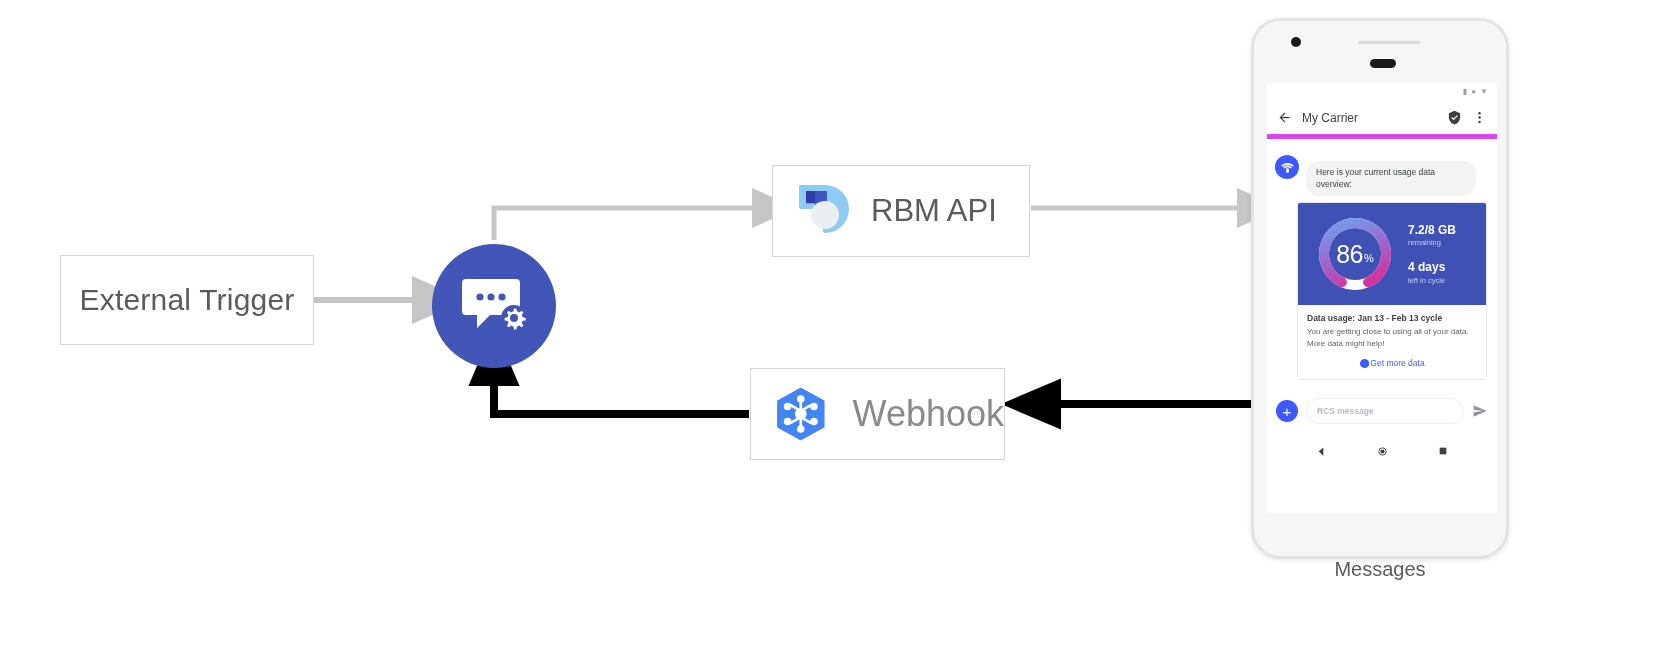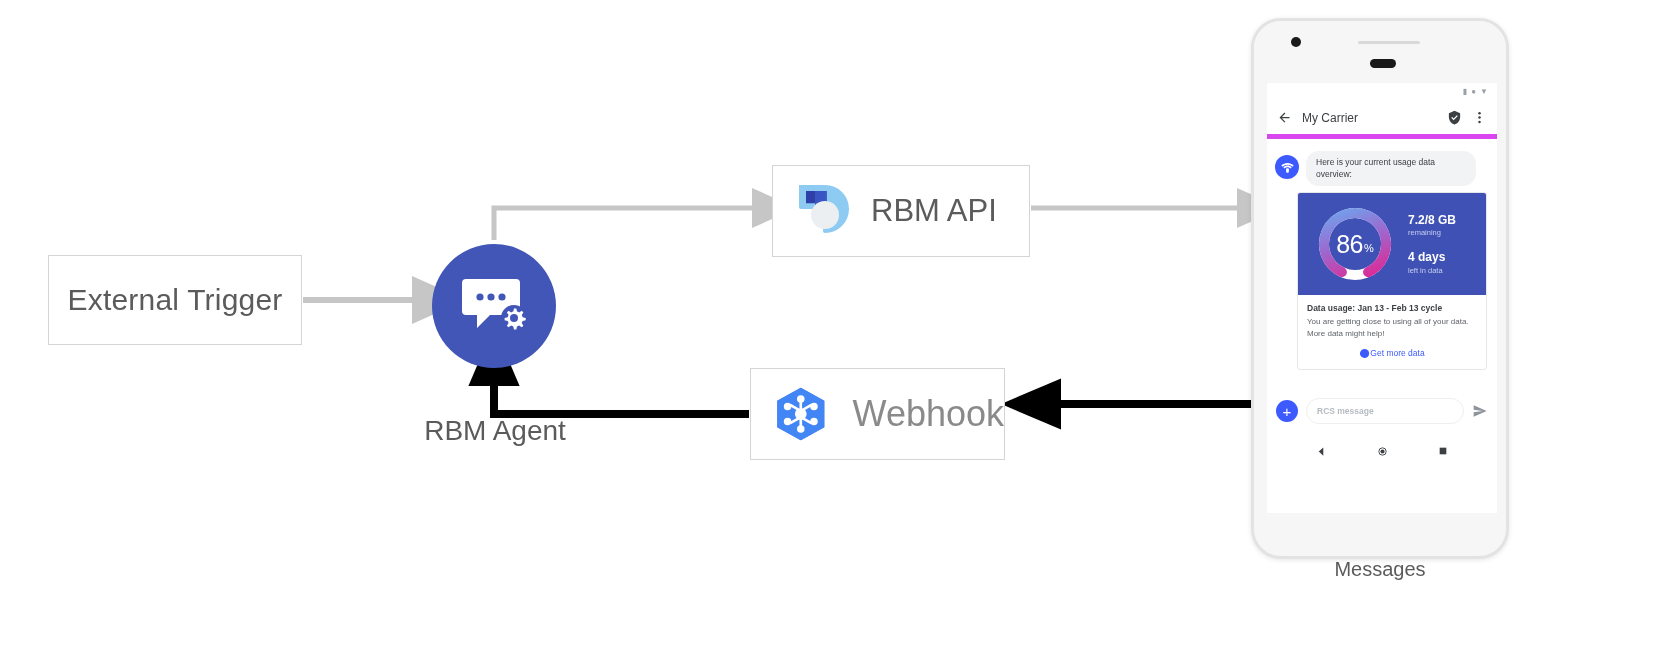--- a/index.html
+++ b/index.html
@@ -20,21 +20,21 @@
   .node-box {
     position: absolute;
     background: #ffffff;
     border: 1px solid #d4d4d4;
     display: flex;
     align-items: center;
   }
 
   
   #external-trigger {
-    left: 48px; top: 255px;
+    left: 60px; top: 255px;
     width: 254px; height: 90px;
     justify-content: center;
   }
   #external-trigger .label {
     font-size: 30px;
     color: #5b5b5b;
     font-weight: 300;
     letter-spacing: 0.2px;
     white-space: nowrap;
   }
@@ -191,20 +191,21 @@
     margin-top: 4px;
   }
   #intro-bubble {
     background: #f1f3f4;
     border-radius: 13px;
     padding: 6px 10px;
     font-size: 8.5px;
     line-height: 1.38;
     color: #3c4043;
     max-width: 170px;
+    margin-top: 10px;
   }
 
   
   #rich-card {
     margin: 6px 10px 0 30px;
     border: 1px solid #e6e6e6;
     border-radius: 3px;
     overflow: hidden;
     background: #fff;
   }
@@ -350,21 +351,20 @@
       <circle cx="22" cy="24" r="3.6" fill="#4256b7"></circle>
       <circle cx="33" cy="24" r="3.6" fill="#4256b7"></circle>
       <circle cx="44" cy="24" r="3.6" fill="#4256b7"></circle>
       <g transform="translate(44,33)">
         <circle cx="12" cy="12" r="13" fill="#4256b7"></circle>
         <path d="M12,2.5 l2.3,0 l0.7,3.1 a7,7 0 0 1 2.1,0.9 l2.7,-1.7 l1.6,1.6 l-1.7,2.7 a7,7 0 0 1 0.9,2.1 l3.1,0.7 l0,2.3 l-3.1,0.7 a7,7 0 0 1 -0.9,2.1 l1.7,2.7 l-1.6,1.6 l-2.7,-1.7 a7,7 0 0 1 -2.1,0.9 l-0.7,3.1 l-2.3,0 l-0.7,-3.1 a7,7 0 0 1 -2.1,-0.9 l-2.7,1.7 l-1.6,-1.6 l1.7,-2.7 a7,7 0 0 1 -0.9,-2.1 l-3.1,-0.7 l0,-2.3 l3.1,-0.7 a7,7 0 0 1 0.9,-2.1 l-1.7,-2.7 l1.6,-1.6 l2.7,1.7 a7,7 0 0 1 2.1,-0.9 z" fill="#ffffff"></path>
         <circle cx="12" cy="12" r="4" fill="#4256b7"></circle>
       </g>
     </svg>
   </div>
-  <div id="rbm-agent-label">RBM Agent</div>
 
   <div class="node-box" id="rbm-api-box">
     <svg width="68" height="68" viewBox="0 0 68 68">
       <path d="M10,8 h26 a24,24 0 0 1 0,48 a2,2 0 0 1 -2,-2 v-20 a2,2 0 0 0 -2,-2 h-20 a2,2 0 0 1 -2,-2 z" fill="#8ecbf2"></path>
       <path d="M17,14 h17 a16,16 0 0 1 2,0.2 v14 a2,2 0 0 0 -2,-2 h-17 z" fill="#2f3fa8"></path>
       <path d="M17,14 h9 v22 a2,2 0 0 0 2,2 h10 v-24 z" fill="#3b55c4" opacity="0.95"></path>
       <circle cx="36" cy="38" r="14" fill="#eceff1"></circle>
     </svg>
     <span class="label">RBM API</span>
   </div>
@@ -460,21 +460,21 @@
               </div>
             </div>
 
             <div id="hero-stats">
               <div>
                 <div class="stat-big">7.2/8 GB</div>
                 <div class="stat-sub">remaining</div>
               </div>
               <div>
                 <div class="stat-big">4 days</div>
-                <div class="stat-sub">left in data</div>
+                <div class="stat-sub">left in cycle</div>
               </div>
             </div>
           </div>
 
           <div id="card-body">
             <div id="card-title">Data usage: Jan 13 - Feb 13 cycle</div>
             <div id="card-desc">You are getting close to using all of your data. More data might help!</div>
             <div id="card-action">
               <svg width="11" height="11" viewBox="0 0 24 24">
                 <circle cx="12" cy="12" r="10" fill="#3d5afe"></circle>

